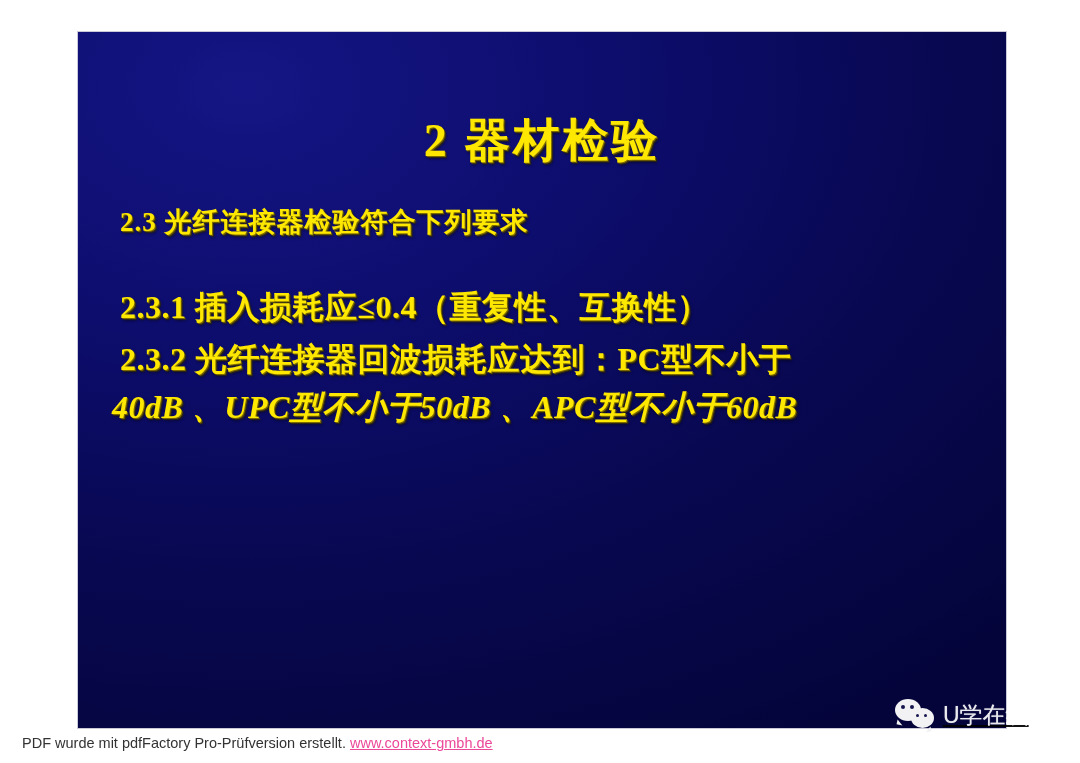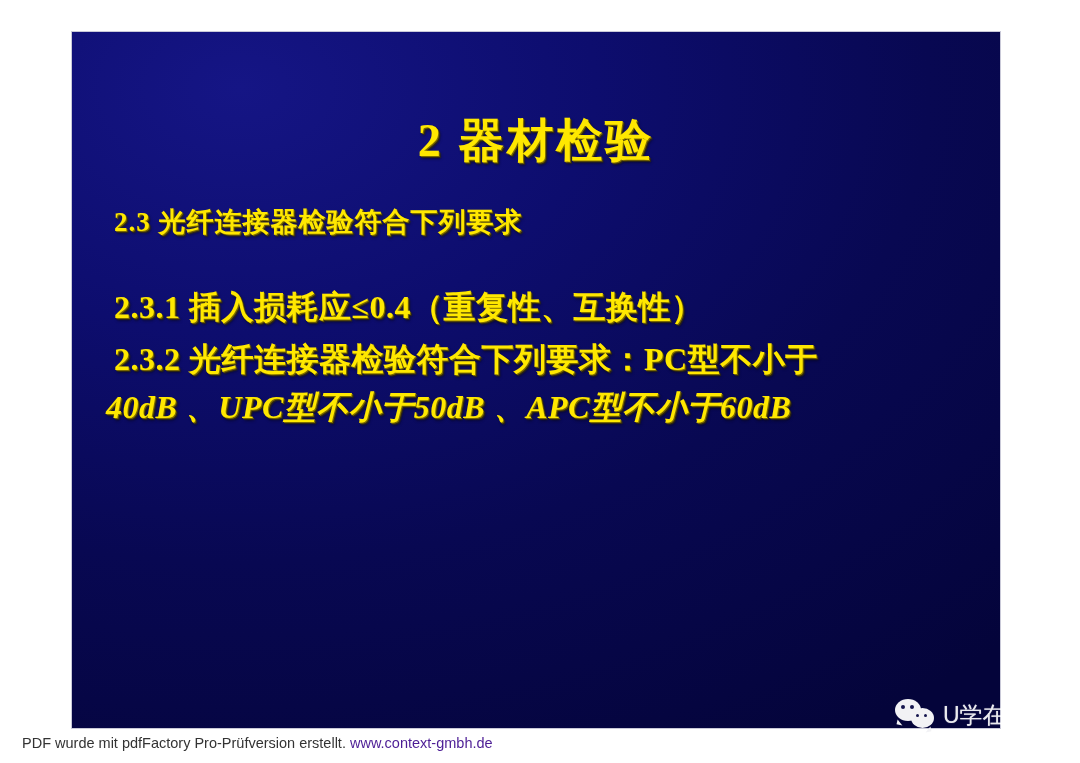--- a/index.html
+++ b/index.html
@@ -12,21 +12,21 @@
     width: 1080px;
     height: 763px;
     position: relative;
     overflow: hidden;
     font-family: "Liberation Sans", sans-serif;
   }
 
   
   #slide {
     position: absolute;
-    left: 72px;
+    left: 78px;
     top: 32px;
     width: 928px;
     height: 696px;
     background:
       radial-gradient(ellipse 120% 110% at 18% 8%,
           #151585 0%,
           #0d0d6e 32%,
           #080852 62%,
           #04043a 100%);
     box-shadow: 0 0 0 1px #c9c9d8;
@@ -88,20 +88,21 @@
 
   
   #watermark {
     position: absolute;
     left: 895px;
     top: 698px;
     display: flex;
     align-items: center;
     gap: 6px;
     pointer-events: none;
+    text-decoration: underline;
   }
   #wechat-icon {
     width: 42px;
     height: 34px;
     position: relative;
     flex: 0 0 auto;
   }
   #wechat-icon .bub {
     position: absolute;
     background: #f2f2f5;
@@ -159,35 +160,36 @@
   #footer {
     position: absolute;
     left: 22px;
     top: 735px;
     font-size: 14.5px;
     font-family: "Liberation Sans", sans-serif;
     color: #333333;
     white-space: nowrap;
   }
   #footer-link {
-    color: #4c1d95;
+    color: #ec4899;
+    text-decoration: underline;
   }
 </style>
 </head>
 <body>
 
 <div id="slide">
 
   <div class="tx" id="slide-title">2  器材检验</div>
 
   <div class="tx" id="heading-23">2.3  光纤连接器检验符合下列要求</div>
 
   <div class="tx" id="item-231">2.3.1  插入损耗应≤0.4（重复性、互换性）</div>
 
-  <div class="tx" id="item-232-line1">2.3.2  光纤连接器检验符合下列要求：PC型不小于</div>
+  <div class="tx" id="item-232-line1">2.3.2  光纤连接器回波损耗应达到：PC型不小于</div>
 
   <div class="tx" id="item-232-line2">40dB 、UPC型不小于50dB 、APC型不小于60dB</div>
 
 </div>
 
 <div id="watermark">
   <div id="wechat-icon">
     <span class="bub big"></span>
     <span class="bub small"></span>
     <span class="eye e1"></span>

